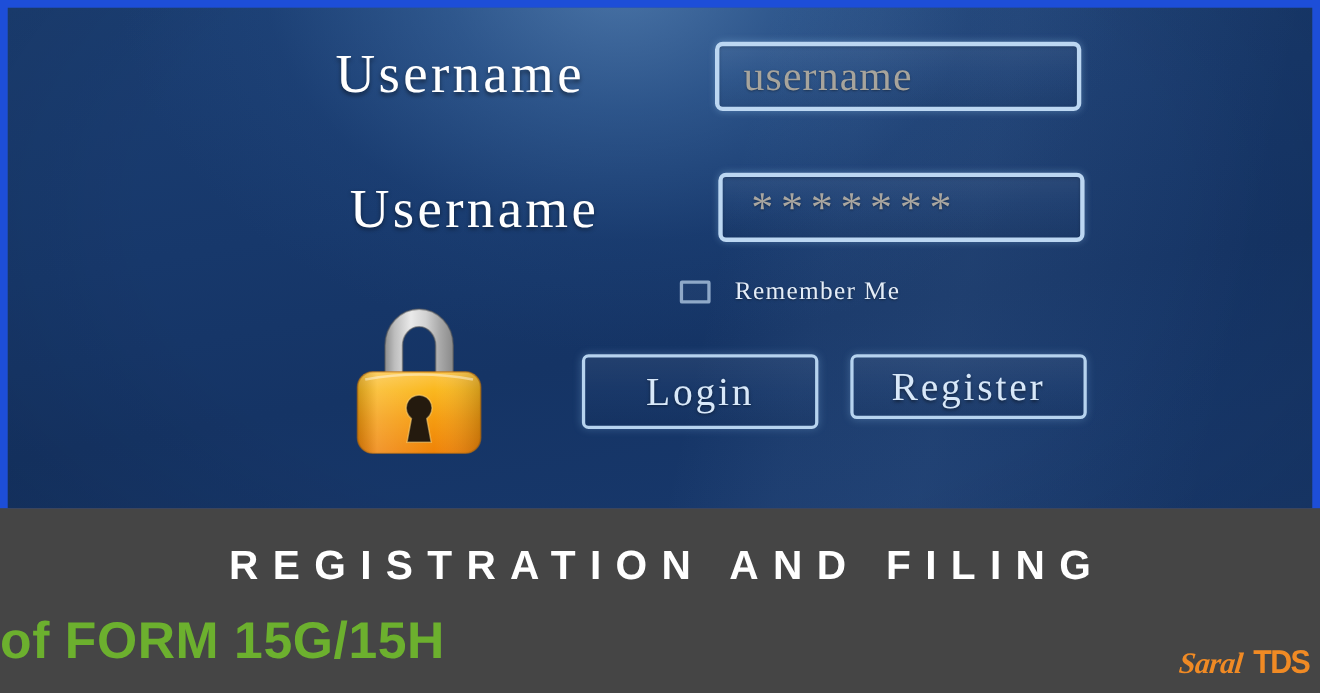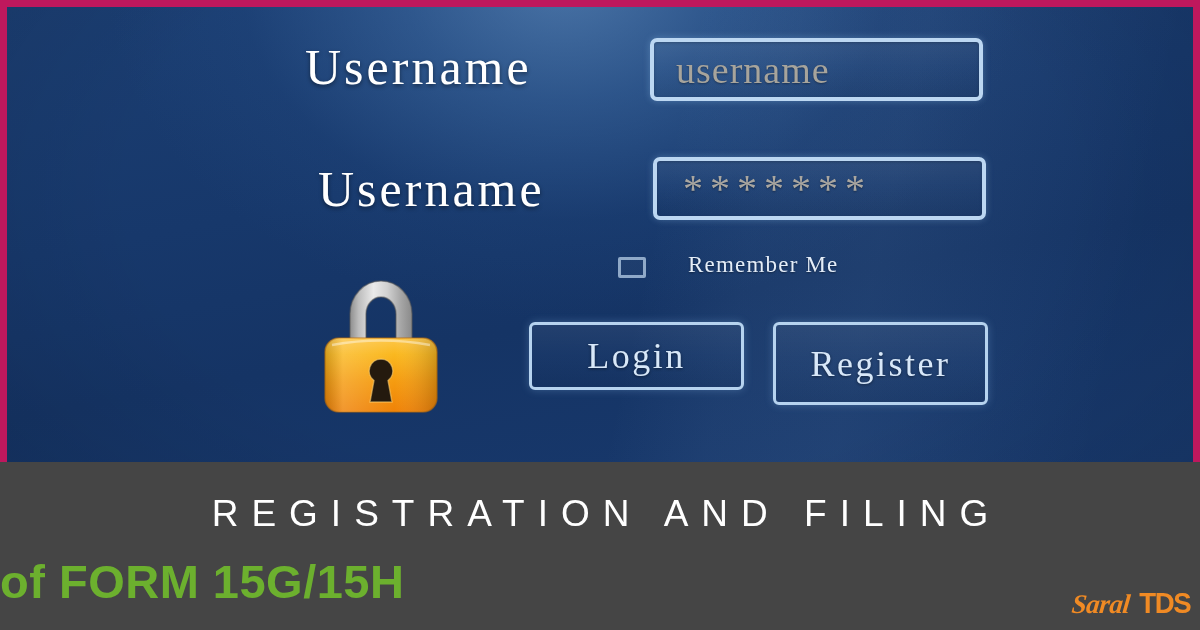--- a/index.html
+++ b/index.html
@@ -11,21 +11,21 @@
     width: 1200px;
     height: 630px;
     overflow: hidden;
     font-family: "Liberation Sans", sans-serif;
   }
 
   #poster {
     position: relative;
     width: 1200px;
     height: 630px;
-    background: #be185d;
+    background: #1d4ed8;
     box-sizing: border-box;
   }
 
   
   #login-hero {
     position: absolute;
     left: 7px;
     top: 7px;
     width: 1186px;
     height: 455px;
@@ -106,22 +106,21 @@
     padding-left: 26px;
     line-height: 0.8;
   }
 
   
   #remember-row {
     position: absolute;
     left: 618px;
     top: 252px;
     display: flex;
-    align-items: flex-end;
-    gap: 20px;
+    align-items: center;
   }
   #remember-checkbox {
     width: 28px;
     height: 21px;
     box-sizing: border-box;
     border: 3px solid #8fa9c8;
     border-radius: 2px;
     background: rgba(255,255,255,0.03);
   }
   #remember-label {
@@ -149,21 +148,21 @@
     align-items: center;
     justify-content: center;
     font-family: "Liberation Serif", serif;
     font-size: 36px;
     letter-spacing: 2.5px;
     color: #d8e8f9;
     text-shadow: 0 1px 3px rgba(0,0,0,0.45);
     white-space: nowrap;
   }
   #login-button    { left: 529px; top: 322px; width: 215px; height: 68px; }
-  #register-button { left: 773px; top: 322px; width: 215px; height: 83px; }
+  #register-button { left: 773px; top: 322px; width: 215px; height: 59px; }
 
   
   #padlock-icon {
     position: absolute;
     left: 316px;
     top: 262px;
     width: 130px;
     height: 152px;
   }
 
@@ -177,21 +176,21 @@
     background: #454545;
   }
   #headline-primary {
     position: absolute;
     left: 0;
     top: 31px;
     width: 1200px;
     text-align: center;
     color: #ffffff;
     font-size: 37px;
-    font-weight: normal;
+    font-weight: bold;
     letter-spacing: 13px;
     text-indent: 13px;
     white-space: nowrap;
   }
   #headline-secondary {
     position: absolute;
     left: 0;
     top: 92px;
     width: 1200px;
     text-align: left;

